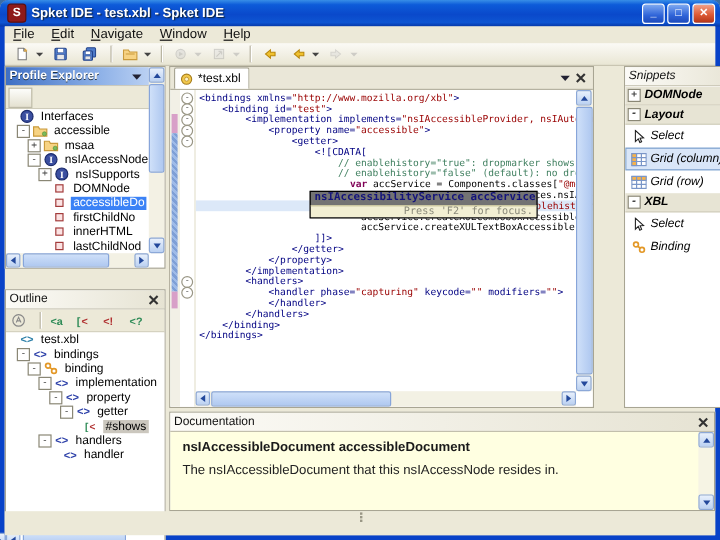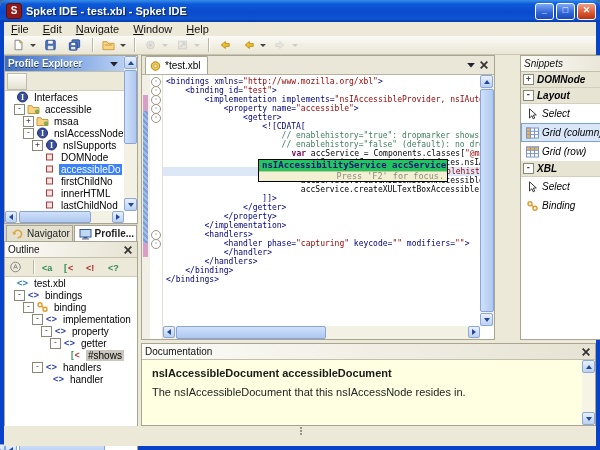--- a/index.html
+++ b/index.html
@@ -85,21 +85,21 @@
   .fold-c{width:8px;height:8px;border:1px solid #9A97885;border:1px solid #999685;border-radius:50%;font-size:7px;line-height:6px;
     text-align:center;color:#555;background:#fff;font-family:"DejaVu Sans Mono",monospace;}
   #ecode{flex:1;position:relative;overflow:hidden;padding:2px 0 0 3px;font-family:"DejaVu Sans Mono",monospace;font-size:8px;line-height:9px;}
   .cline{height:9px;white-space:pre;}
   .cline.hl{background:#DCE8F8;margin-left:-3px;padding-left:3px;margin-right:-2px;}
   .ct{color:#000082;}.cv{color:#990000;}.cc{color:#3F7F5F;}.cp{color:#000;}
   .ck{color:#7F0055;font-weight:bold;padding-left:10px;}.cs{color:#990000;}
   #evs{position:absolute;right:0;top:0;bottom:13px;width:14px;background:#F3F1E4;flex:none;}
   #ehs{position:absolute;left:21px;right:14px;bottom:0;height:13px;background:#F3F1E4;}
   
-  #tooltip{position:absolute;left:95px;top:84px;width:188px;border:1px solid #000;background:#22c55e;z-index:5;font-size:9px;}
+  #tooltip{position:absolute;left:95px;top:84px;width:188px;border:1px solid #000;background:#737373;z-index:5;font-size:9px;}
   #tooltip .tt1{font-weight:bold;color:#14147A;padding:1px 3px;white-space:nowrap;overflow:hidden;}
   #tooltip .tt2{background:#F2EFD3;border-top:1px solid #C8C49A;color:#8A8A7A;text-align:right;padding:0 3px;font-size:8.5px;white-space:nowrap;}
   
   #snippets{left:520px;top:55px;width:99px;height:285px;font-style:italic;}
   .ssec-h{height:15px;display:flex;align-items:center;background:#E7E4D4;border-bottom:1px solid #D2CFBE;
     font-size:10px;font-weight:bold;padding:0 2px;}
   .ssec-h .exp{margin-right:3px;}
   .sitem{height:17px;display:flex;align-items:center;font-size:10px;padding:0 2px 0 4px;border:1px solid transparent;white-space:nowrap;overflow:hidden;}
   .sitem.sel{background:#D9E6F8;border:1px solid #7DA2CE;}
   
@@ -360,41 +360,20 @@
       <div class="sbtn" style="left:0;width:12px;height:12px;">
           <i class="lt"></i>
         </div>
       <div class="sthumb sthumbh" style="top:0;bottom:0;left:14px;width:72px;"></div>
       <div class="sbtn" style="right:0;width:12px;height:12px;">
           <i class="rt"></i>
         </div>
     </div>
   </div>
 
-  <div id="left-tabs">
-    <span class="ltab">
-      <span class="ic">
-          <svg viewBox="0 0 13 12">
-            <path d="M3 6 A3.8 3.8 0 1 1 6.5 9.8" fill="none" stroke="#E0A63C" stroke-width="1.6"></path>
-            <path d="M1.2 3.6 L2.6 7.2 L5.4 5.2 Z" fill="#E0A63C"></path>
-          </svg>
-        </span>
-      <span>Navigator</span>
-    </span>
-    <span class="ltab active">
-      <span class="ic">
-          <svg viewBox="0 0 13 12">
-            <rect x="1" y="1.5" width="11" height="7.5" fill="#BFD9F2" stroke="#33579E"></rect>
-            <rect x="4.5" y="9" width="4" height="1.5" fill="#33579E"></rect>
-            <rect x="3" y="10.5" width="7" height="1" fill="#667"></rect>
-          </svg>
-        </span>
-      <span>Profile...</span>
-    </span>
-  </div>
 
   <div class="view" id="outline">
     <div class="vhead">
       <span class="vtitle">Outline</span>
       <span class="hicon">
           <svg viewBox="0 0 9 9">
             <path d="M1.5 1.5 L7.5 7.5 M7.5 1.5 L1.5 7.5" stroke="#333" stroke-width="1.6" fill="none"></path>
           </svg>
         </span>
     </div>

